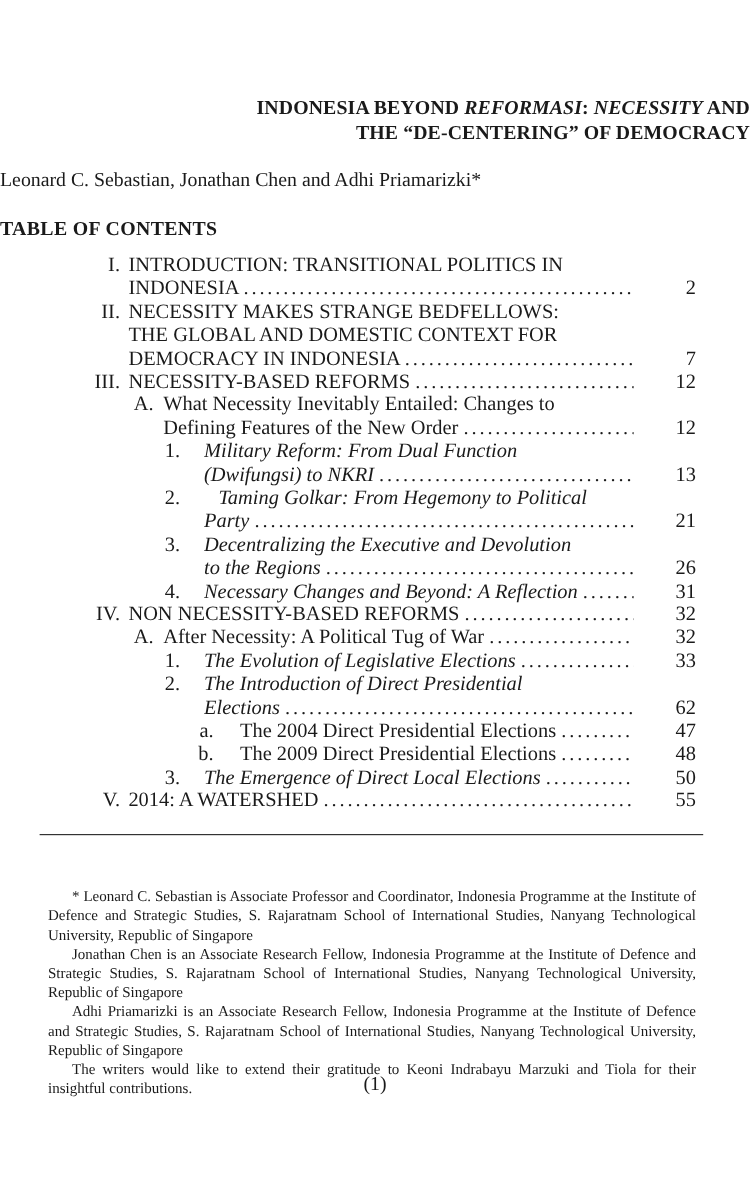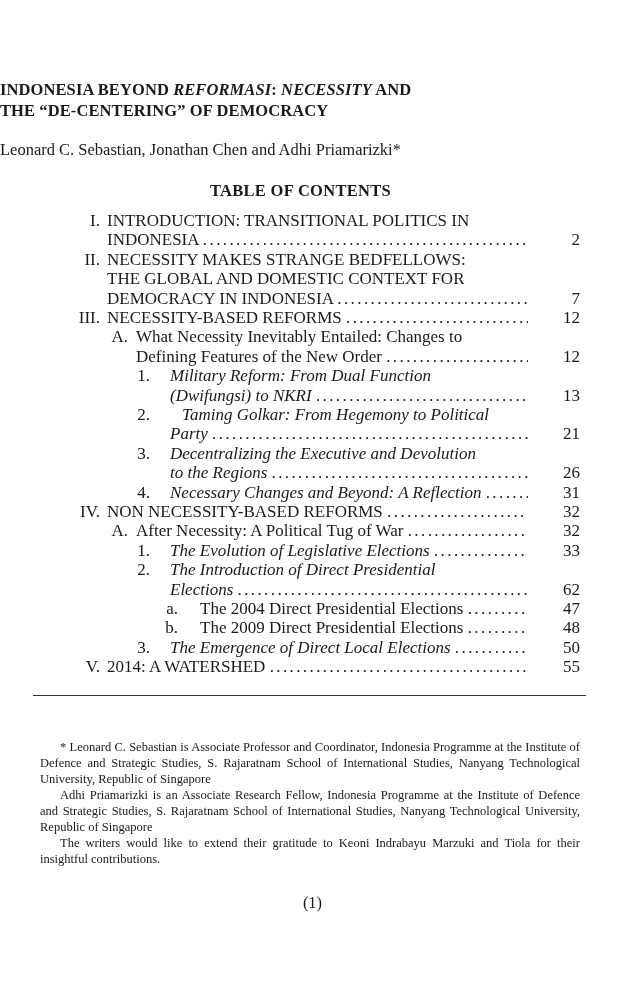--- a/index.html
+++ b/index.html
@@ -1,23 +1,23 @@
 <!DOCTYPE html>
 <html><head>
 <meta charset="utf-8">
 <style>
   html, body { margin: 0; padding: 0; background: #ffffff; }
   body { width: 625px; height: 1000px; position: relative; overflow: hidden;
          font-family: "Liberation Serif", "DejaVu Serif", serif; color: #1a1a1a; }
-  .title { position: absolute; left: 0; width: 625px; text-align: left; font-weight: bold;
+  .title { position: absolute; left: 0; width: 625px; text-align: right; font-weight: bold;
            font-size: 16.5px; line-height: 21px; top: 79px; letter-spacing: 0.1px; }
   .title i { font-style: italic; }
   .authors { position: absolute; left: 0; width: 625px; text-align: left; top: 140px;
              font-size: 16.5px; }
-  .toc-heading { position: absolute; left: 0; width: 601px; text-align: center; top: 181px;
+  .toc-heading { position: absolute; left: 0; width: 601px; text-align: left; top: 181px;
                  font-weight: bold; font-size: 16.5px; letter-spacing: 0.3px; }
   .toc { position: absolute; left: 0; top: 211px; width: 625px; }
   .line { position: absolute; height: 20px; font-size: 17px; line-height: 20px; white-space: nowrap; }
   .num { position: absolute; text-align: right; }
   .txt { position: absolute; overflow: hidden; white-space: nowrap; }
   .txt .lead { letter-spacing: 2.4px; }
   .pg { position: absolute; left: 538px; width: 42px; text-align: right; }
   .ital { font-style: italic; }
   .rule { position: absolute; left: 33px; width: 553px; top: 695px; border-top: 1.5px solid #333; }
   .notes { position: absolute; left: 40px; width: 540px; top: 707px; font-size: 12.5px; line-height: 16px;
@@ -141,17 +141,18 @@
       <span class="num" style="left: 0px; width: 100px;">V.</span>
       <span class="txt" style="left: 107px; width: 421px;">2014: A WATERSHED <span class="lead" style="font-style: normal;">................................................................................</span></span>
       <span class="pg">55</span>
     </div>
   </div>
 
 <div class="rule"></div>
 
 <div class="notes">
   <p>* Leonard C. Sebastian is Associate Professor and Coordinator, Indonesia Programme at the Institute of Defence and Strategic Studies, S. Rajaratnam School of International Studies, Nanyang Technological University, Republic of Singapore</p>
+  <p>Jonathan Chen is an Associate Research Fellow, Indonesia Programme at the Institute of Defence and Strategic Studies, S. Rajaratnam School of International Studies, Nanyang Technological University, Republic of Singapore</p>
   <p>Adhi Priamarizki is an Associate Research Fellow, Indonesia Programme at the Institute of Defence and Strategic Studies, S. Rajaratnam School of International Studies, Nanyang Technological University, Republic of Singapore</p>
   <p>The writers would like to extend their gratitude to Keoni Indrabayu Marzuki and Tiola for their insightful contributions.</p>
 </div>
 
 <div class="folio">(1)</div>
 
 </body></html>

